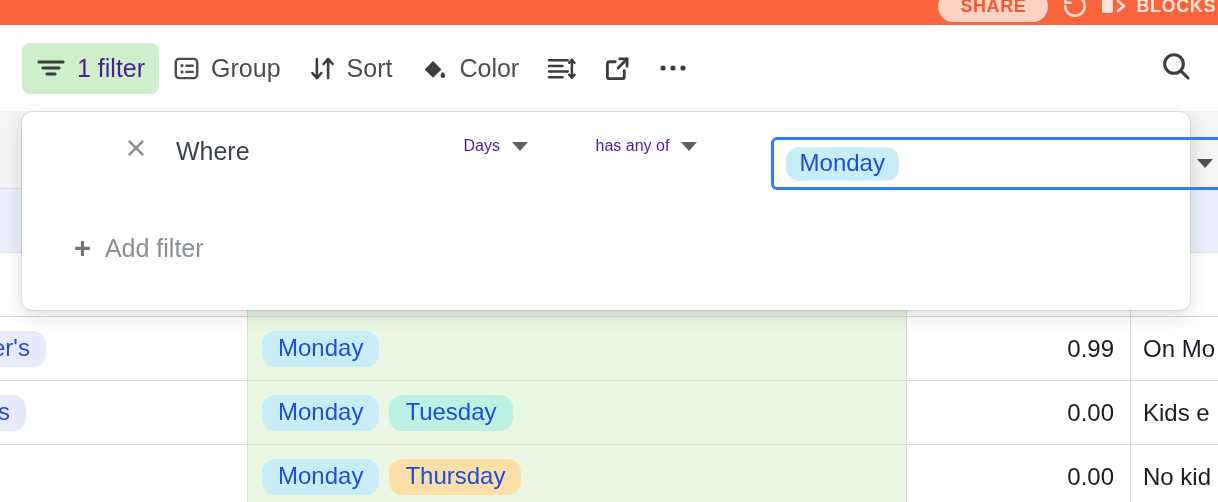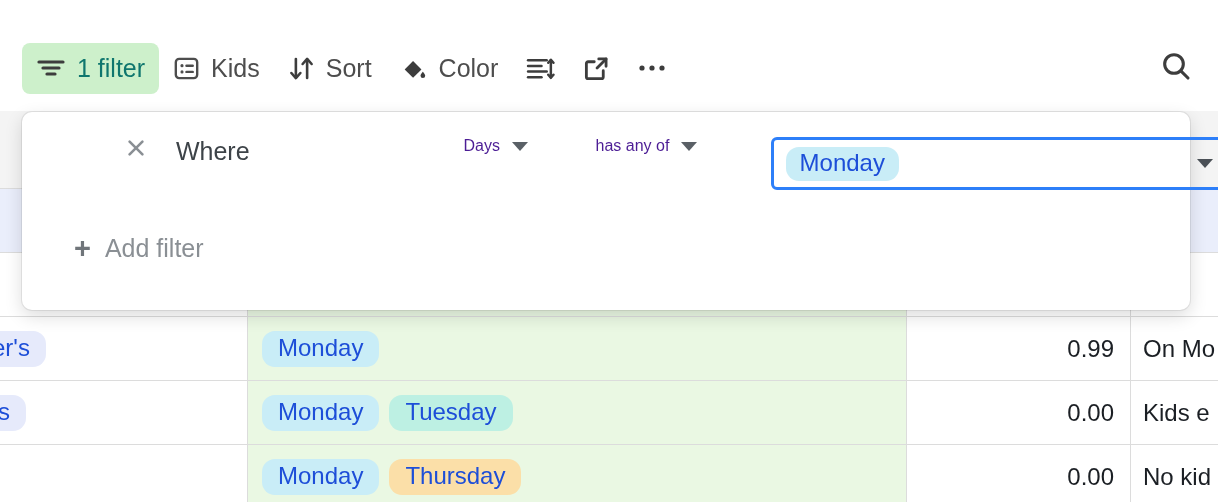--- a/index.html
+++ b/index.html
@@ -94,21 +94,21 @@
     gap: 11px;
     color: #4d4d4d;
     font-size: 25px;
     border-radius: 8px;
     padding: 11px 14px;
     white-space: nowrap;
     cursor: pointer;
   }
   .tb-item.active {
     background: #cdf0cb;
-    color: #0f766e;
+    color: #4c1d95;
   }
   .tb-item .ic {
     display: flex;
     align-items: center;
     justify-content: center;
   }
   .tb-spacer { flex: 1 1 auto; }
   .tb-search {
     color: #4d4d4d;
     padding: 8px;
@@ -265,20 +265,40 @@
     line-height: 1;
     color: #70757a;
     font-weight: bold;
   }
 </style>
 </head>
 <body>
 
 <div id="app">
 
+  <div class="topbar">
+    <div class="topbar-right">
+      <div class="share-btn">SHARE</div>
+      <div class="topbar-icon">
+        <svg width="26" height="26" viewBox="0 0 24 24" fill="none" stroke="#ffdfd3" stroke-width="2.4" stroke-linecap="round" stroke-linejoin="round">
+          <path d="M3 12a9 9 0 1 0 3-6.7"></path>
+          <polyline points="3 4 3 9 8 9"></polyline>
+        </svg>
+      </div>
+      <div class="blocks-wrap">
+        <span class="blocks-glyph">
+          <span class="blocks-sq"></span>
+          <svg width="14" height="16" viewBox="0 0 14 16" fill="none" stroke="#ffe3d8" stroke-width="2.6" stroke-linecap="round" stroke-linejoin="round">
+            <polyline points="3 3 9 8 3 13"></polyline>
+          </svg>
+        </span>
+        <span>BLOCKS</span>
+      </div>
+    </div>
+  </div>
 
   <div class="toolbar">
 
     <div class="tb-item active">
       <span class="ic">
         <svg width="30" height="24" viewBox="0 0 30 24" fill="none" stroke="#3d3d3d" stroke-width="3.2" stroke-linecap="round">
           <line x1="3" y1="6" x2="27" y2="6"></line>
           <line x1="7" y1="12" x2="23" y2="12"></line>
           <line x1="11" y1="18" x2="19" y2="18"></line>
         </svg>
@@ -289,21 +309,21 @@
     <div class="tb-item">
       <span class="ic">
         <svg width="27" height="27" viewBox="0 0 24 24" fill="none" stroke="#4d4d4d" stroke-width="2.1">
           <rect x="2.5" y="3.5" width="19" height="17" rx="3"></rect>
           <circle cx="8" cy="9.5" r="1.4" fill="#4d4d4d" stroke="none"></circle>
           <circle cx="8" cy="15" r="1.4" fill="#4d4d4d" stroke="none"></circle>
           <line x1="12" y1="9.5" x2="17.5" y2="9.5" stroke-linecap="round" stroke-width="2.2"></line>
           <line x1="12" y1="15" x2="17.5" y2="15" stroke-linecap="round" stroke-width="2.2"></line>
         </svg>
       </span>
-      <span>Kids</span>
+      <span>Group</span>
     </div>
 
     <div class="tb-item">
       <span class="ic">
         <svg width="27" height="27" viewBox="0 0 24 24" fill="none" stroke="#3d3d3d" stroke-width="2.3" stroke-linecap="round" stroke-linejoin="round">
           <line x1="7" y1="3.5" x2="7" y2="20"></line>
           <polyline points="3 16 7 20.5 11 16"></polyline>
           <line x1="17" y1="20.5" x2="17" y2="4"></line>
           <polyline points="13 8 17 3.5 21 8"></polyline>
         </svg>

